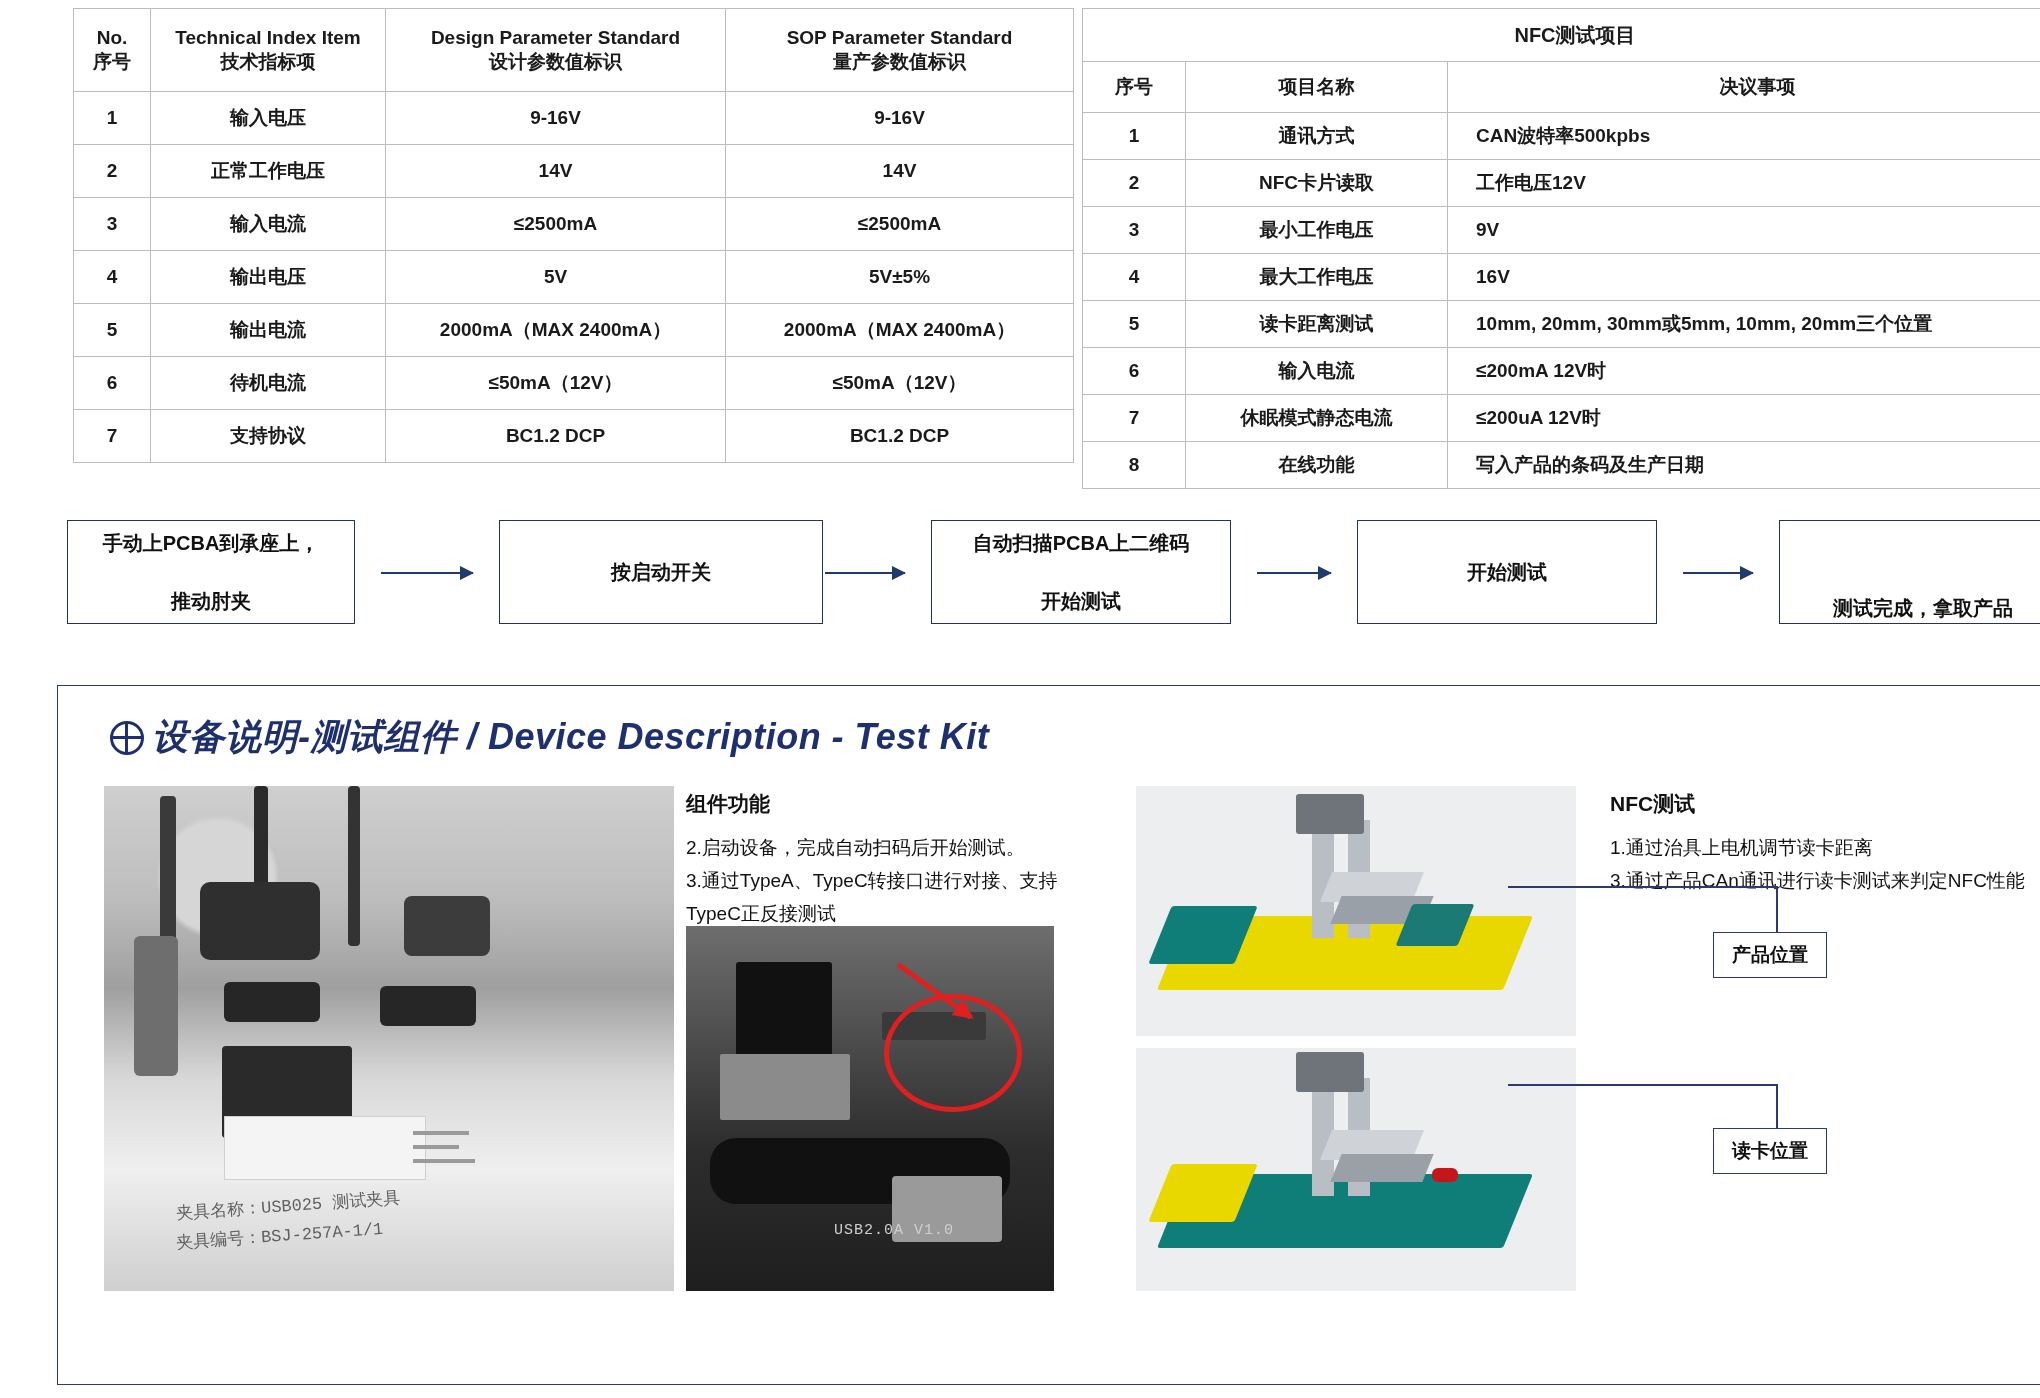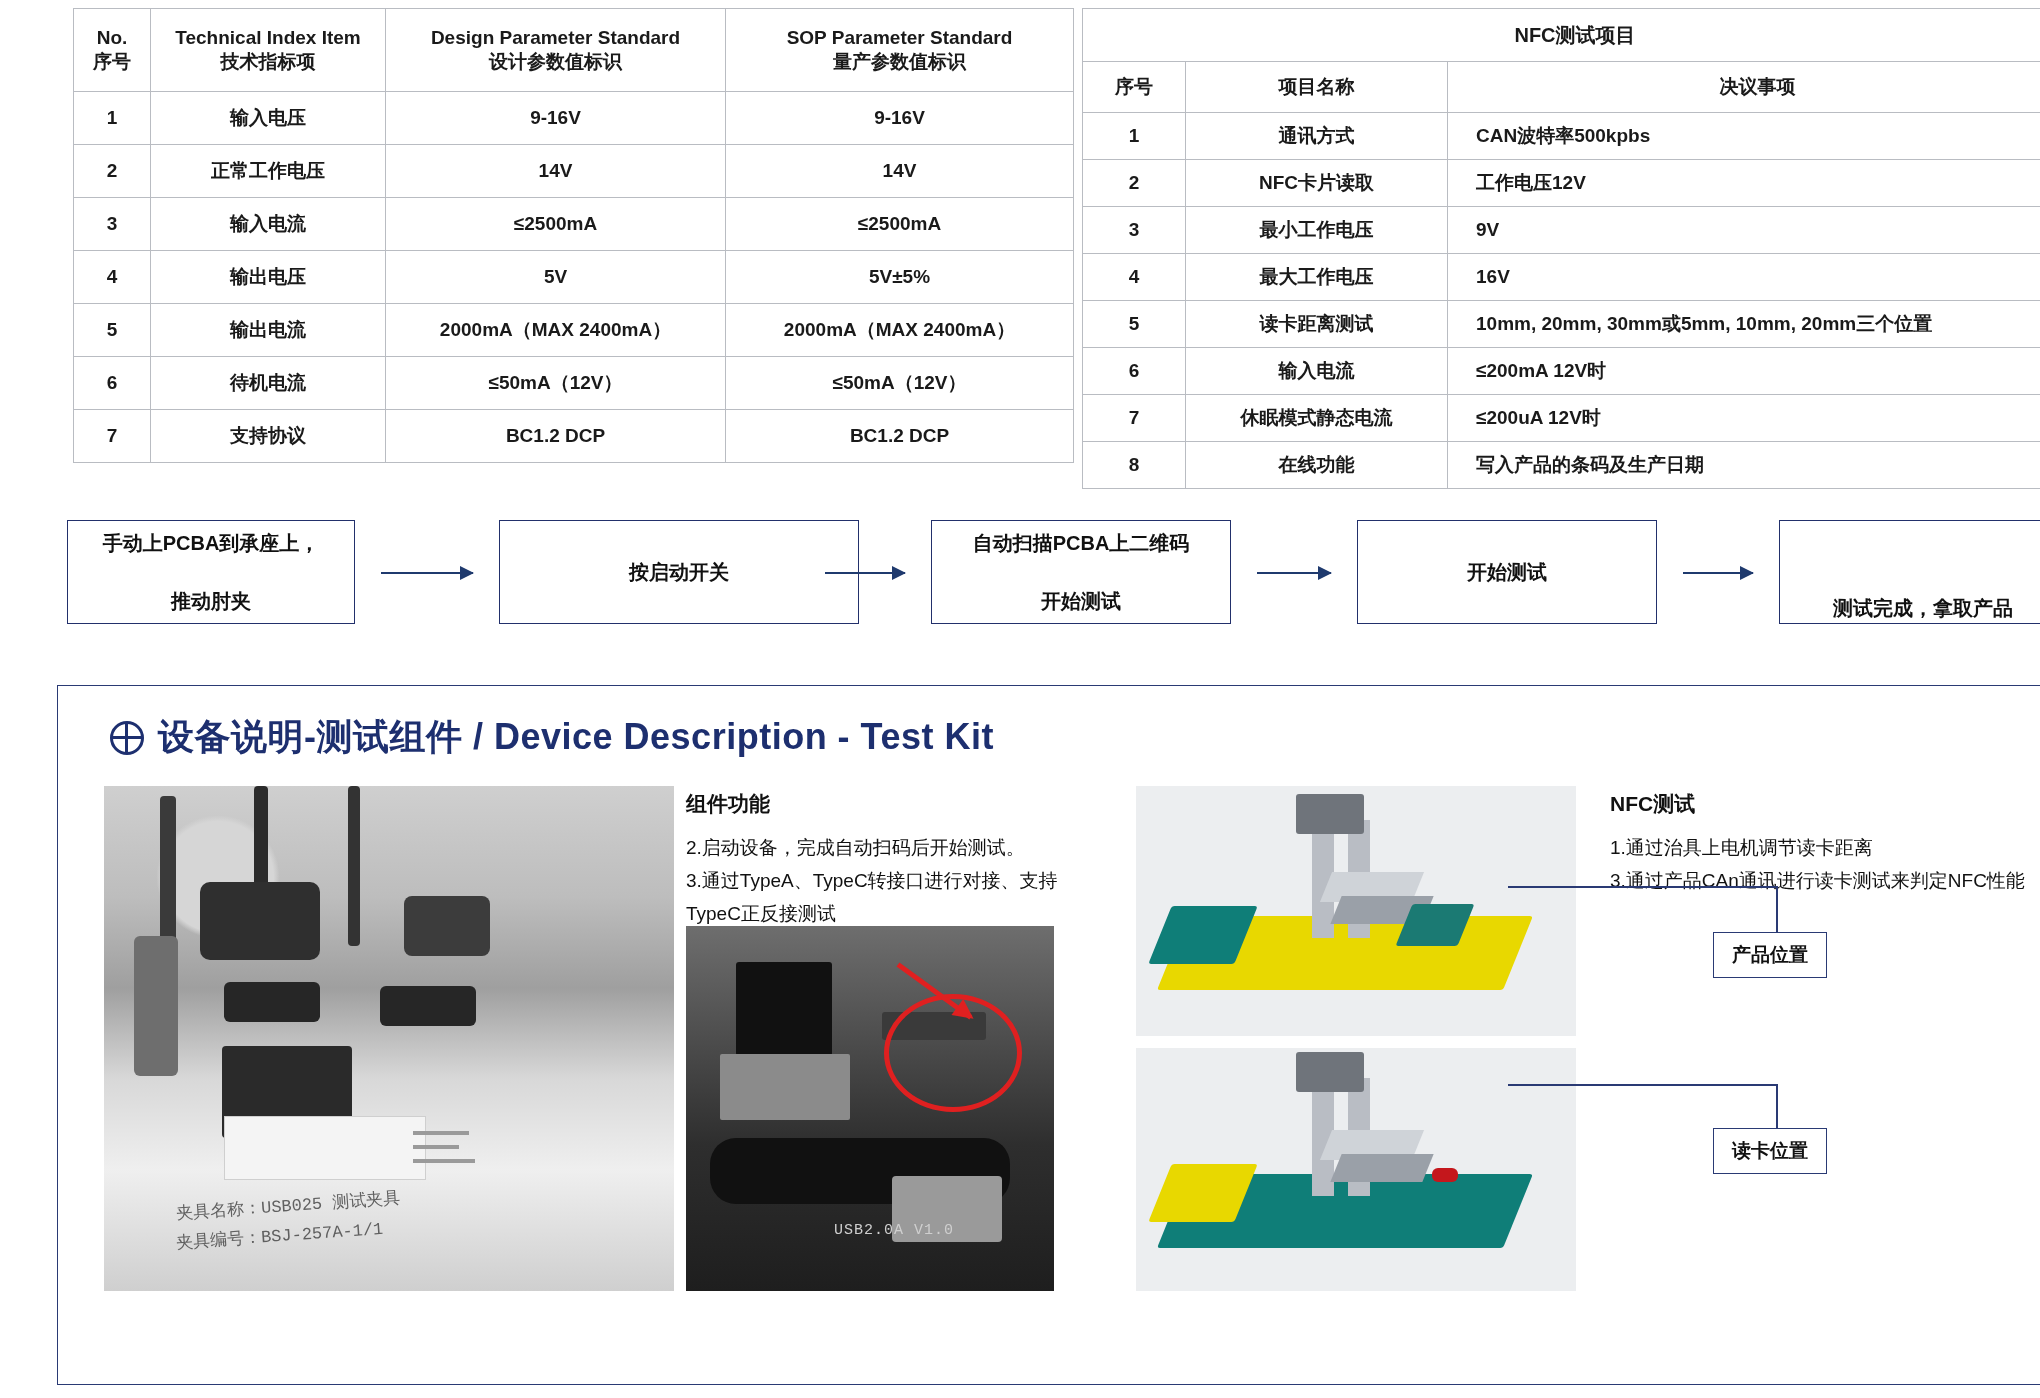--- a/index.html
+++ b/index.html
@@ -80,21 +80,21 @@
     border:1px solid #2a3a74;
     box-sizing:border-box;
     background:#fff;
   }
   #card-dot{
     position:absolute;right:-11px;top:-11px;width:22px;height:22px;border-radius:50%;
     background:#1d2f6f;
   }
   #section-title{
     position:absolute;left:52px;top:27px;
-    display:flex;align-items:center;gap:14px;
+    display:flex;align-items:center;gap:8px;font-style:italic;
   }
   #section-title .globe{
     width:34px;height:34px;border-radius:50%;
     border:3px solid #1d2f6f;
     position:relative;
     box-sizing:border-box;
   }
   #section-title .globe:before{
     content:"";position:absolute;left:50%;top:-1px;width:1px;height:30px;
     border-left:3px solid #1d2f6f;transform:translateX(-50%);
@@ -309,21 +309,21 @@
       </tbody>
   </table>
 
   <div id="flow">
       <div class="flow-box" style="left: 0px; top: 0px; width: 288px; height: 104px; flex-direction: column;">
         <span>手动上PCBA到承座上，</span>
         <br>
         <span>推动肘夹</span>
       </div>
       <div class="arrow" style="left: 314px; top: 52px; width: 92px;"></div>
-      <div class="flow-box" style="left: 432px; top: 0px; width: 360px; height: 104px; flex-direction: column;">
+      <div class="flow-box" style="left: 432px; top: 0px; width: 324px; height: 104px; flex-direction: column;">
         <span>按启动开关</span>
       </div>
       <div class="arrow" style="left: 758px; top: 52px; width: 80px;"></div>
       <div class="flow-box" style="left: 864px; top: 0px; width: 300px; height: 104px; flex-direction: column;">
         <span>自动扫描PCBA上二维码</span>
         <br>
         <span>开始测试</span>
       </div>
       <div class="arrow" style="left: 1190px; top: 52px; width: 74px;"></div>
       <div class="flow-box" style="left: 1290px; top: 0px; width: 300px; height: 104px; flex-direction: column;">

